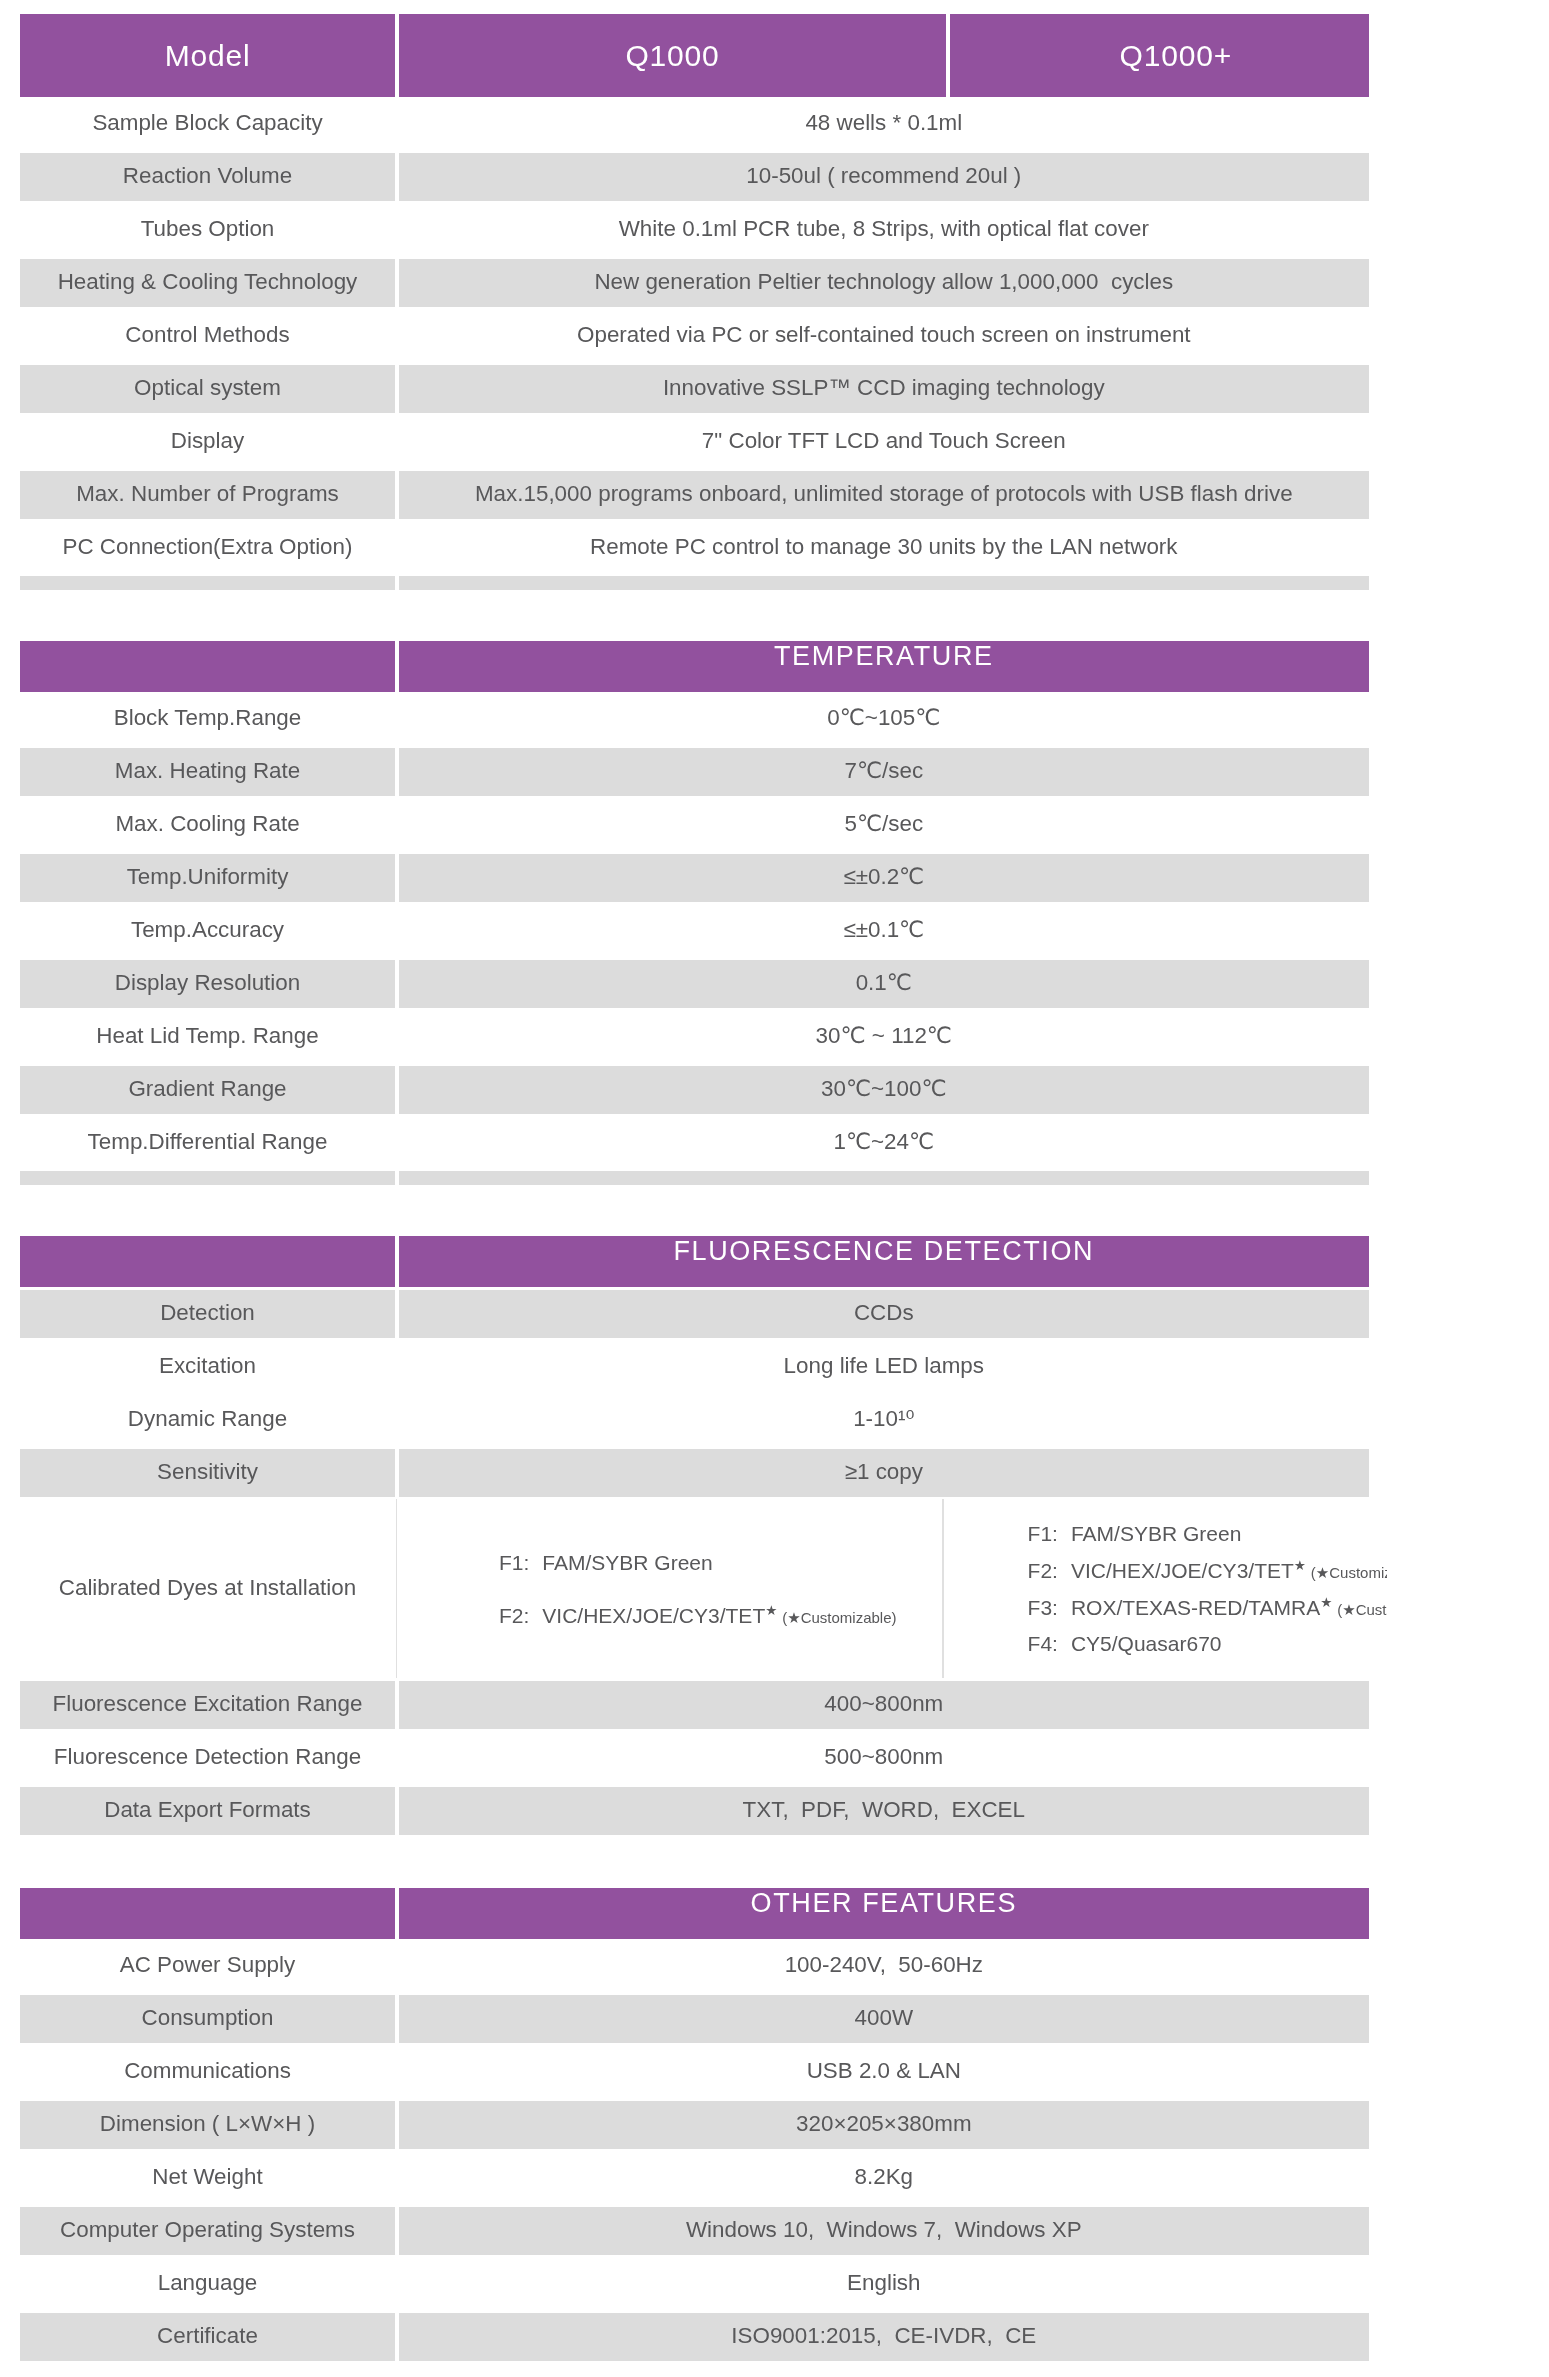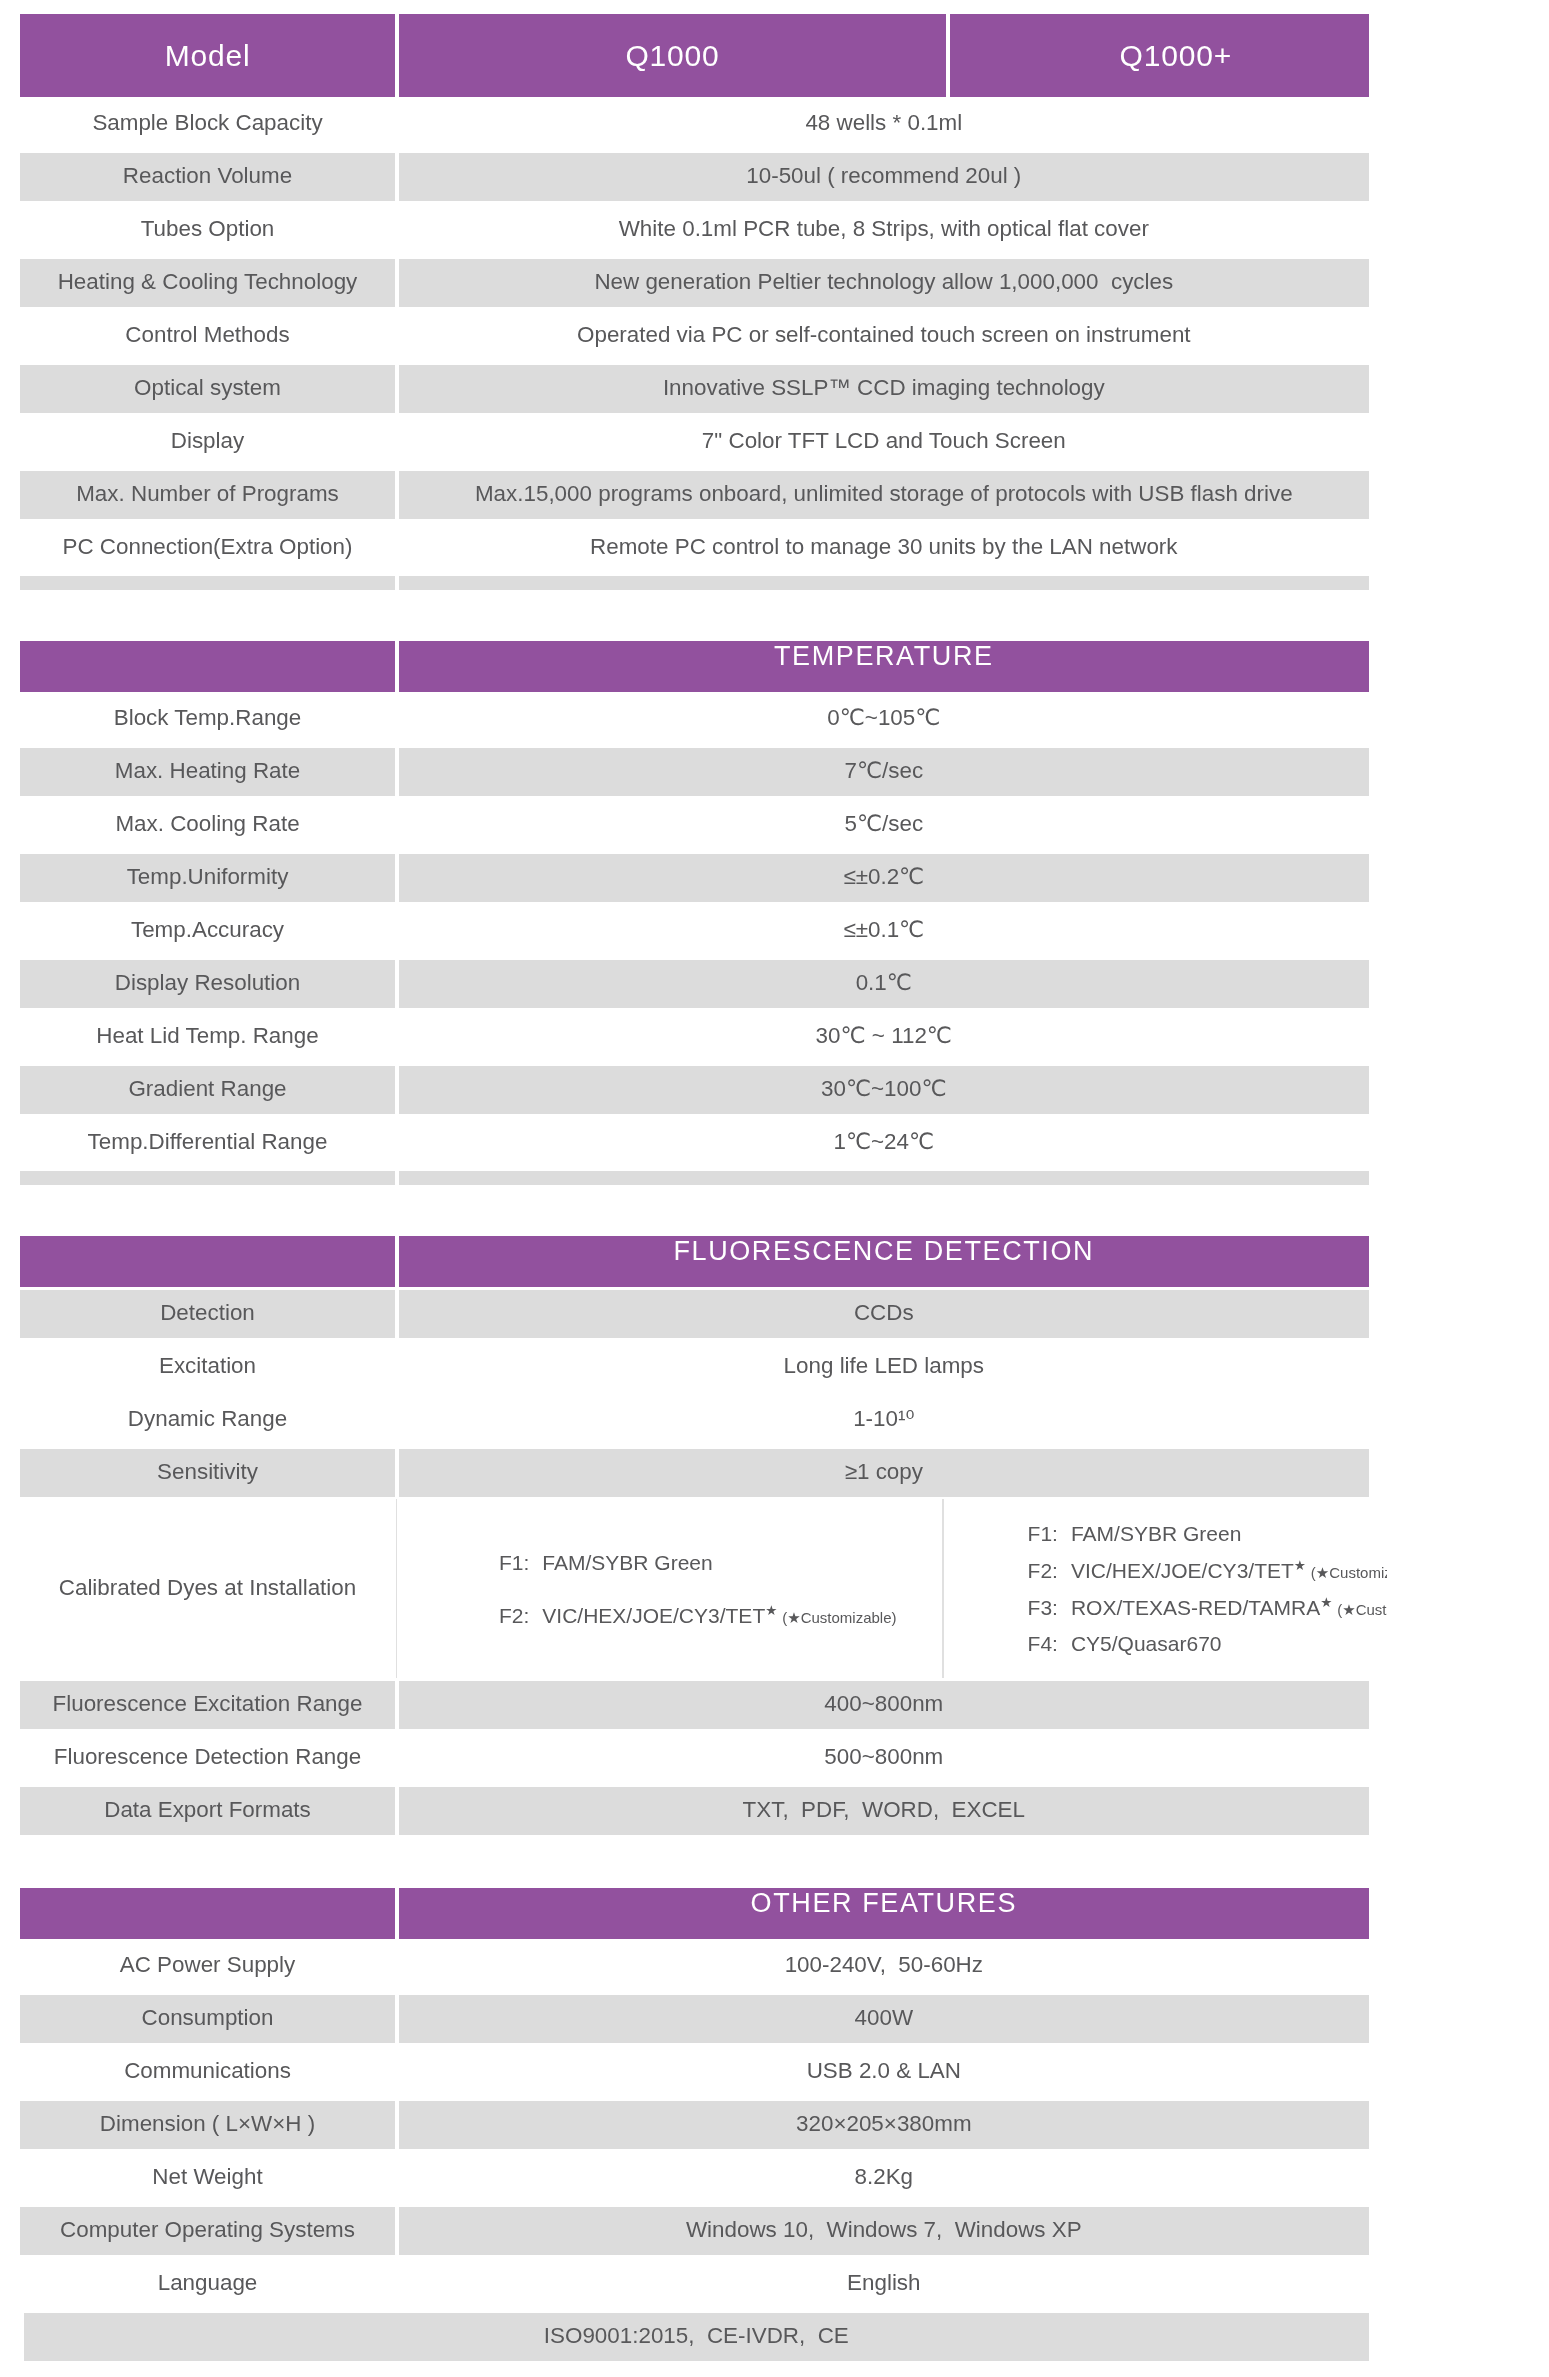--- a/index.html
+++ b/index.html
@@ -407,20 +407,23 @@
         <div class="row">
           <div class="cell-label">
             <span class="lbl">Language</span>
           </div>
           <div class="gap"></div>
           <div class="cell-value">
             <span class="val">English</span>
           </div>
         </div>
         <div class="row gray">
+          <div class="cell-label">
+            <span class="lbl">Certificate</span>
+          </div>
           <div class="gap"></div>
           <div class="cell-value">
             <span class="val">ISO9001:2015,  CE-IVDR,  CE</span>
           </div>
         </div>
       </section>
     </div>
 </div>
 
 

